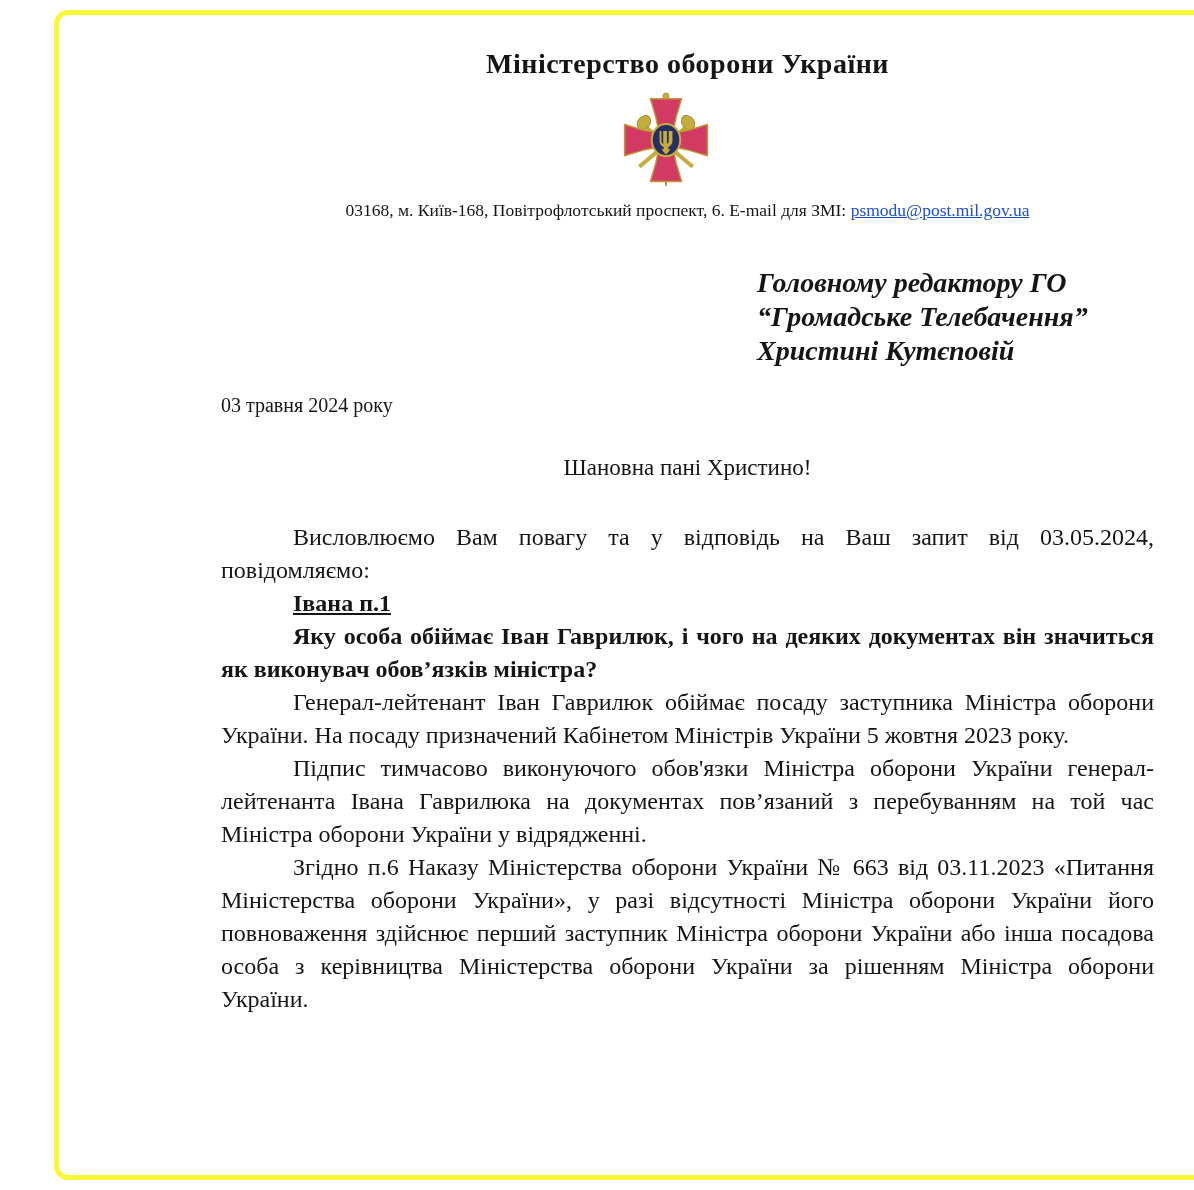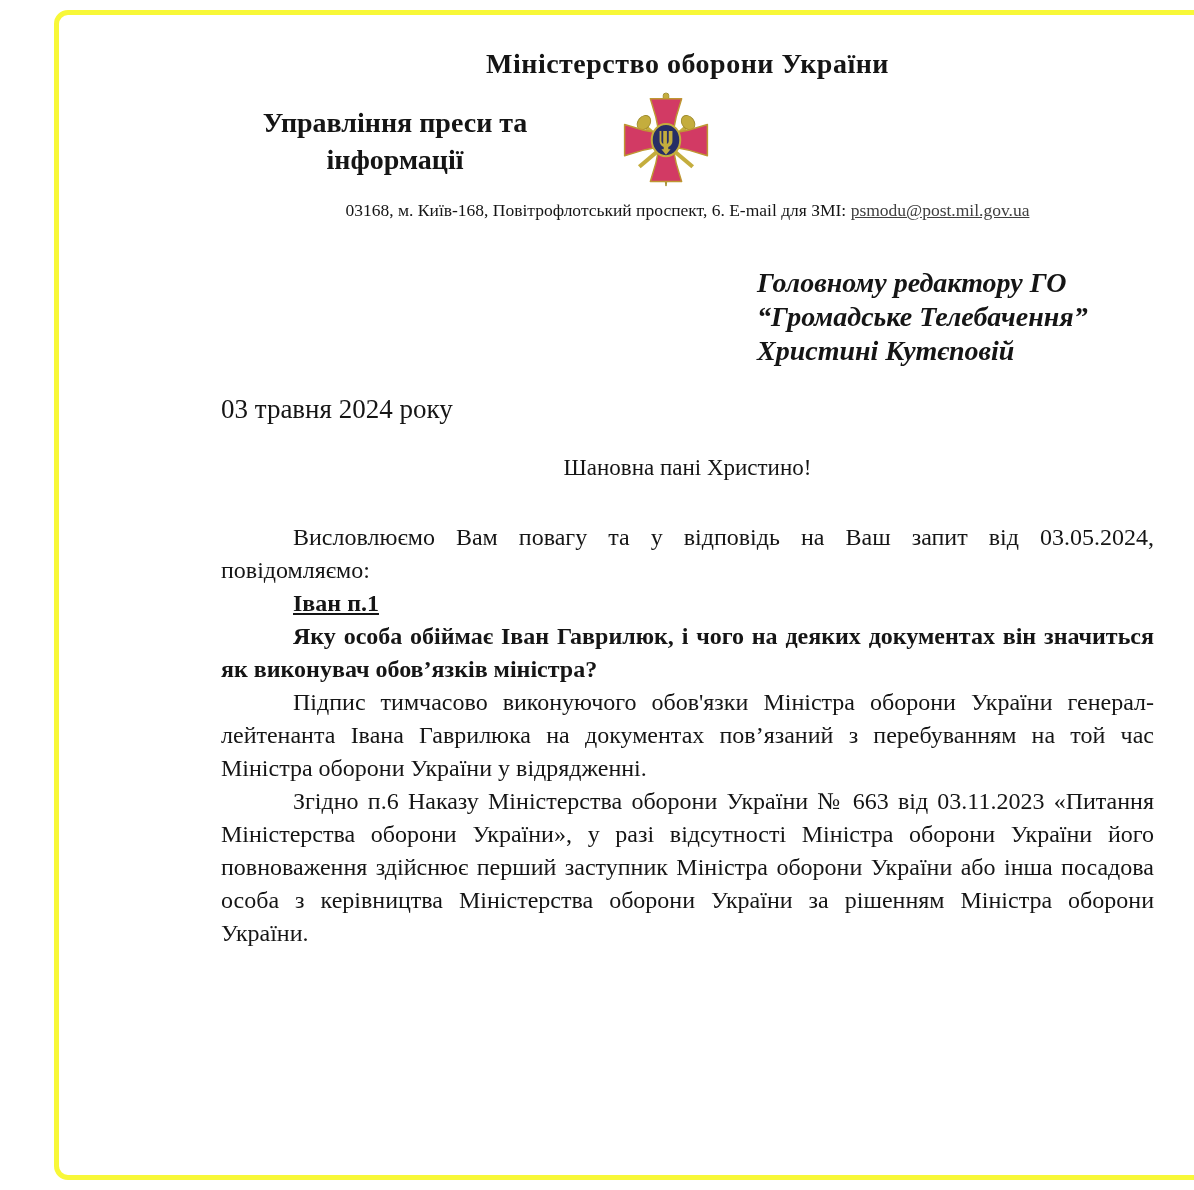--- a/index.html
+++ b/index.html
@@ -61,37 +61,37 @@
     font-weight: bold;
     line-height: 37px;
   }
   .address {
     position: absolute;
     top: 200px; left: 0; width: 100%;
     text-align: center;
     font-size: 17.5px;
   }
   .address a {
-    color: #404040;
+    color: #1d4ed8;
     text-decoration: underline;
     cursor: pointer;
   }
   .recipient {
     position: absolute;
     top: 266px; left: 536px;
     font-size: 28px;
     font-weight: bold;
     line-height: 34px;
     white-space: nowrap;
     font-style: italic;
   }
   .date-line {
     position: absolute;
     top: 394px; left: 0;
-    font-size: 27px;
+    font-size: 20px;
   }
   .salutation {
     position: absolute;
     top: 455px; left: 0; width: 100%;
     text-align: center;
     font-size: 23px;
   }
   .body-text {
     position: absolute;
     top: 521px; left: 0; width: 933px;
@@ -112,24 +112,20 @@
 </head>
 <body>
 
 <div class="page">
   <div class="frame"></div>
 
   <div class="doc">
 
     <div class="title">Міністерство оборони України</div>
 
-    <div class="hdr-left">
-      <div>Управління преси та</div>
-      <div>інформації</div>
-    </div>
 
     <div class="emblem-wrap">
       <svg width="92" height="102" viewBox="0 0 100 110" aria-hidden="true">
 
         <g fill="#c4ad3d" stroke="#9e8b2b" stroke-width="1">
           <rect x="47" y="3" width="6" height="11" rx="2.5"></rect>
           <rect x="41" y="13" width="18" height="4" rx="1.5"></rect>
           <rect x="47.8" y="17" width="4.4" height="76"></rect>
           <polygon points="47.8,91 52.2,91 50,104"></polygon>
         </g>
@@ -168,20 +164,21 @@
       <div>“Громадське Телебачення”</div>
       <div>Христині Кутєповій</div>
     </div>
 
     <div class="date-line">03 травня 2024 року</div>
 
     <div class="salutation">Шановна пані Христино!</div>
 
     <div class="body-text">
       <p>Висловлюємо Вам повагу та у відповідь на Ваш запит від 03.05.2024, повідомляємо:</p>
-      <p><span class="heading-underline">Іван п.1</span></p>
+      <p><span class="heading-underline">Івана п.1</span></p>
       <p class="bold">Яку особа обіймає Іван Гаврилюк, і чого на деяких документах він значиться як виконувач обов’язків міністра?</p>
+      <p>Генерал-лейтенант Іван Гаврилюк обіймає посаду заступника Міністра оборони України. На посаду призначений Кабінетом Міністрів України 5 жовтня 2023 року.</p>
       <p>Підпис тимчасово виконуючого обов'язки Міністра оборони України генерал-лейтенанта Івана Гаврилюка на документах пов’язаний з перебуванням на той час Міністра оборони України у відрядженні.</p>
       <p>Згідно п.6 Наказу Міністерства оборони України № 663 від 03.11.2023 «Питання Міністерства оборони України», у разі відсутності Міністра оборони України його повноваження здійснює перший заступник Міністра оборони України або інша посадова особа з керівництва Міністерства оборони України за рішенням Міністра оборони України.</p>
     </div>
 
   </div>
 </div>
 
 </body></html>

